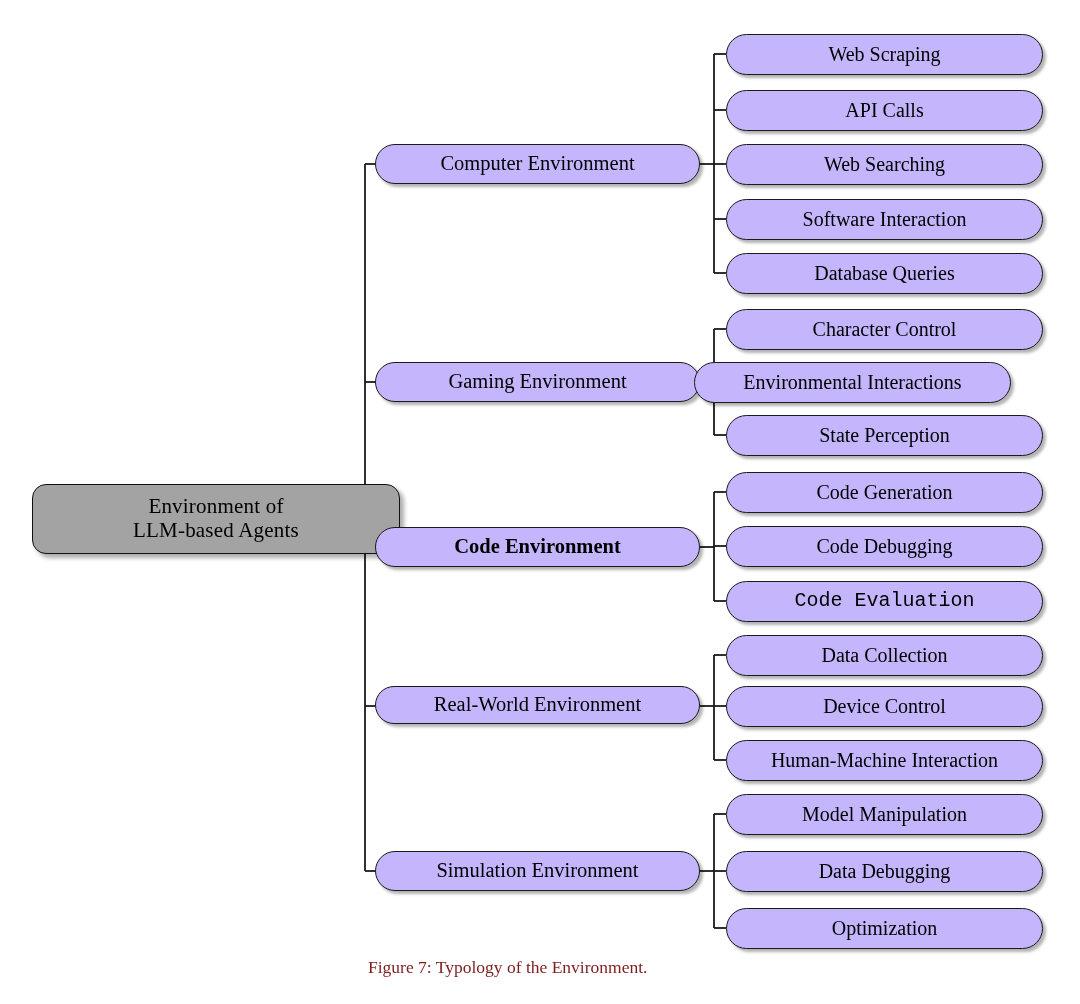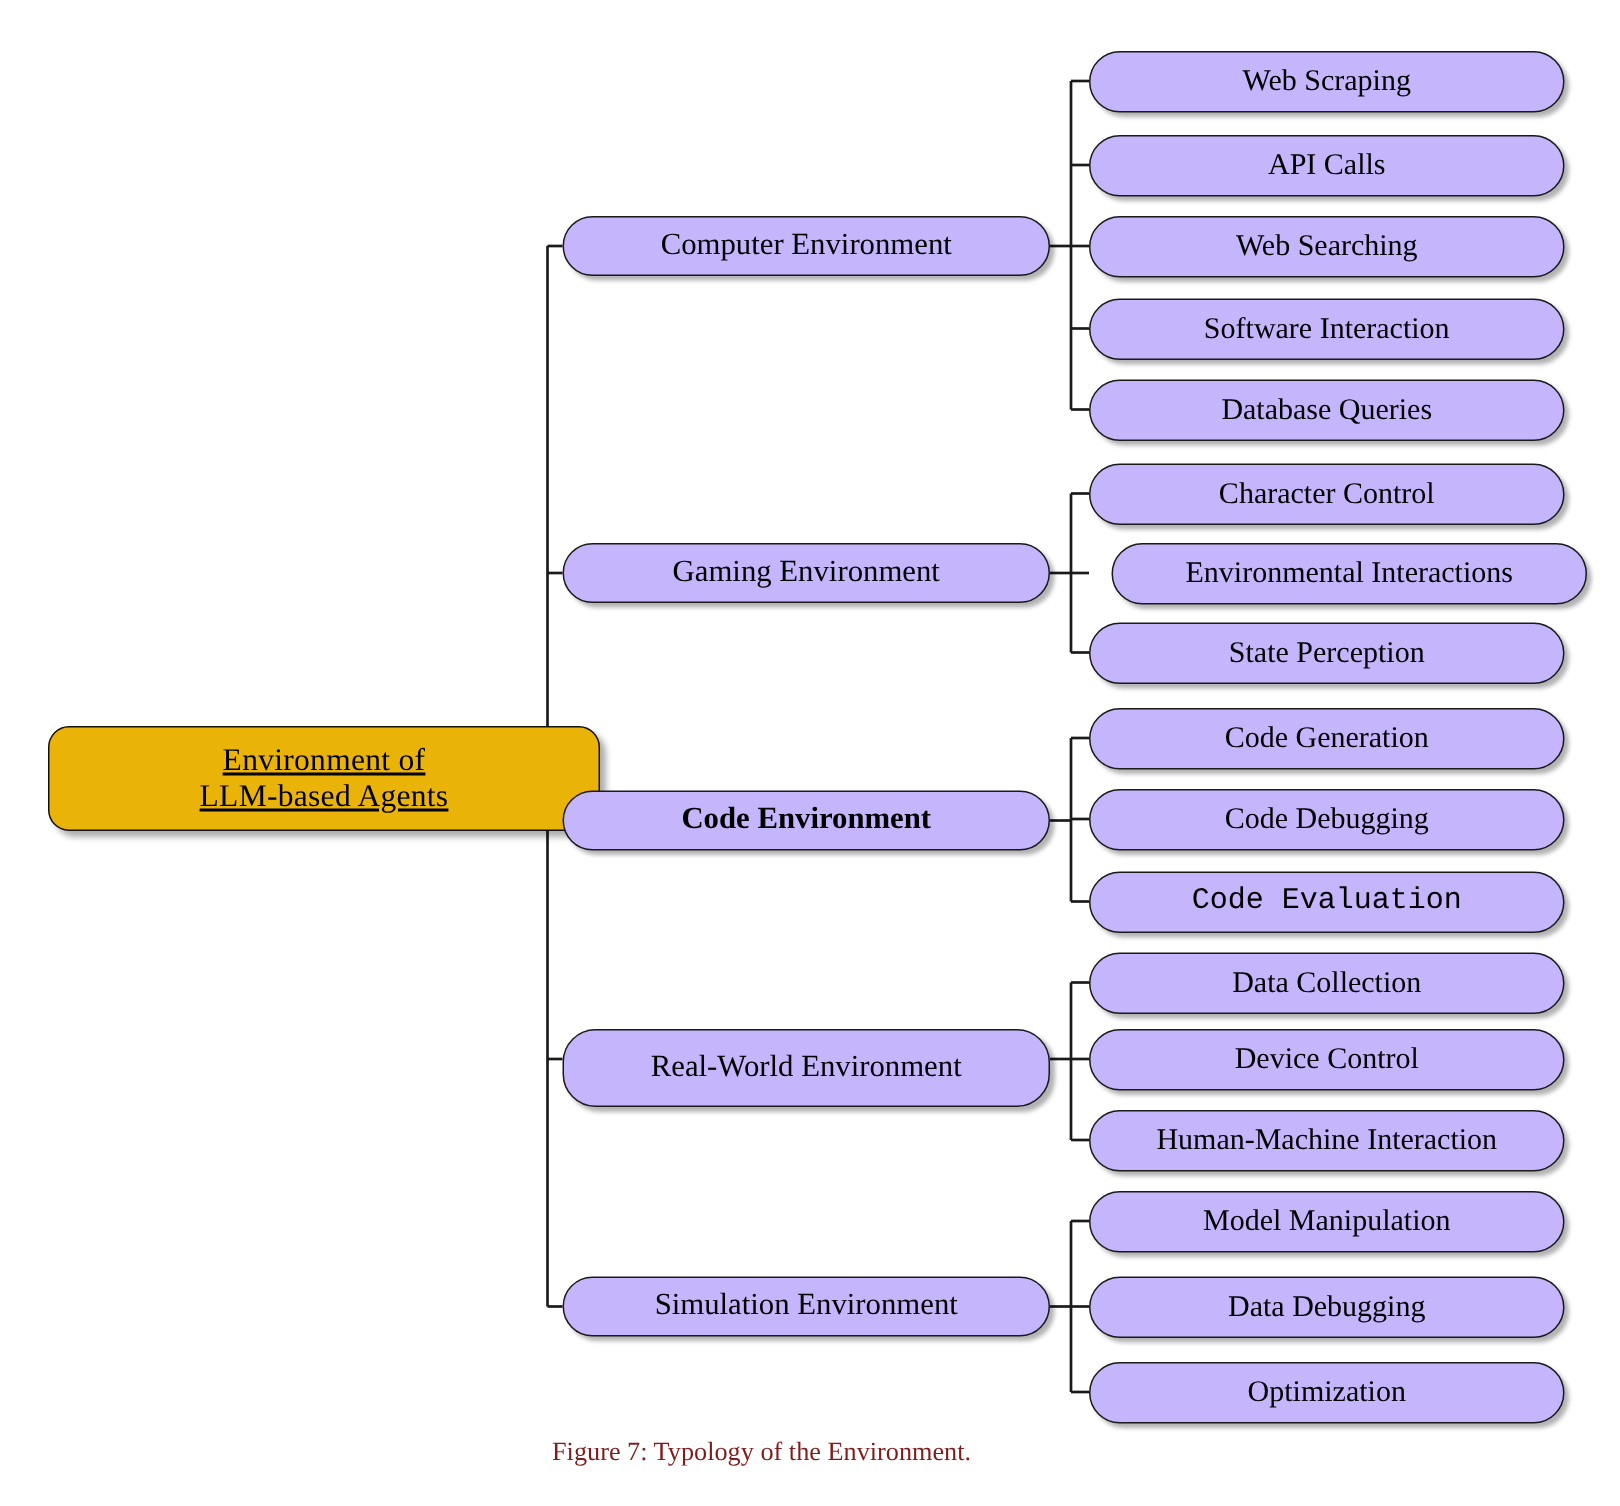--- a/index.html
+++ b/index.html
@@ -116,36 +116,36 @@
       <line x1="714" y1="706" x2="726" y2="706" stroke="#1a1a1a" stroke-width="1.8"></line>
       <line x1="714" y1="760" x2="726" y2="760" stroke="#1a1a1a" stroke-width="1.8"></line>
       <line x1="365" y1="871" x2="375" y2="871" stroke="#1a1a1a" stroke-width="1.8"></line>
       <line x1="700" y1="871" x2="714" y2="871" stroke="#1a1a1a" stroke-width="1.8"></line>
       <line x1="714" y1="814" x2="714" y2="928" stroke="#1a1a1a" stroke-width="1.8"></line>
       <line x1="714" y1="814" x2="726" y2="814" stroke="#1a1a1a" stroke-width="1.8"></line>
       <line x1="714" y1="871" x2="726" y2="871" stroke="#1a1a1a" stroke-width="1.8"></line>
       <line x1="714" y1="928" x2="726" y2="928" stroke="#1a1a1a" stroke-width="1.8"></line>
     </svg>
 
-  <div class="node node-root" style="left: 32px; top: 484px; width: 368px; height: 70px; background: #eab308; text-decoration: underline;">
+  <div class="node node-root" style="left: 32px; top: 484px; width: 368px; height: 70px; background: #a3a3a3;">
     <span>Environment of
 LLM-based Agents</span>
   </div>
 
   <div id="branch-layer">
       <div class="node node-branch" style="left: 375px; top: 144px; width: 325px; height: 40px;">
         <span>Computer Environment</span>
       </div>
       <div class="node node-branch" style="left: 375px; top: 362px; width: 325px; height: 40px;">
         <span>Gaming Environment</span>
       </div>
       <div class="node node-branch" style="left: 375px; top: 527px; width: 325px; height: 40px; font-weight: bold;">
         <span>Code Environment</span>
       </div>
-      <div class="node node-branch" style="left: 375px; top: 686px; width: 325px; height: 52px;">
+      <div class="node node-branch" style="left: 375px; top: 686px; width: 325px; height: 38px;">
         <span>Real-World Environment</span>
       </div>
       <div class="node node-branch" style="left: 375px; top: 851px; width: 325px; height: 40px;">
         <span>Simulation Environment</span>
       </div>
     </div>
   <div id="leaf-layer">
       <div class="node node-leaf" style="left: 726px; top: 33.5px; width: 317px; height: 41px;">
         <span>Web Scraping</span>
       </div>
@@ -157,21 +157,21 @@
       </div>
       <div class="node node-leaf" style="left: 726px; top: 198.5px; width: 317px; height: 41px;">
         <span>Software Interaction</span>
       </div>
       <div class="node node-leaf" style="left: 726px; top: 252.5px; width: 317px; height: 41px;">
         <span>Database Queries</span>
       </div>
       <div class="node node-leaf" style="left: 726px; top: 308.5px; width: 317px; height: 41px;">
         <span>Character Control</span>
       </div>
-      <div class="node node-leaf" style="left: 741px; top: 361.5px; width: 317px; height: 41px;">
+      <div class="node node-leaf" style="left: 694px; top: 361.5px; width: 317px; height: 41px;">
         <span>Environmental Interactions</span>
       </div>
       <div class="node node-leaf" style="left: 726px; top: 414.5px; width: 317px; height: 41px;">
         <span>State Perception</span>
       </div>
       <div class="node node-leaf" style="left: 726px; top: 471.5px; width: 317px; height: 41px;">
         <span>Code Generation</span>
       </div>
       <div class="node node-leaf" style="left: 726px; top: 525.5px; width: 317px; height: 41px;">
         <span>Code Debugging</span>

